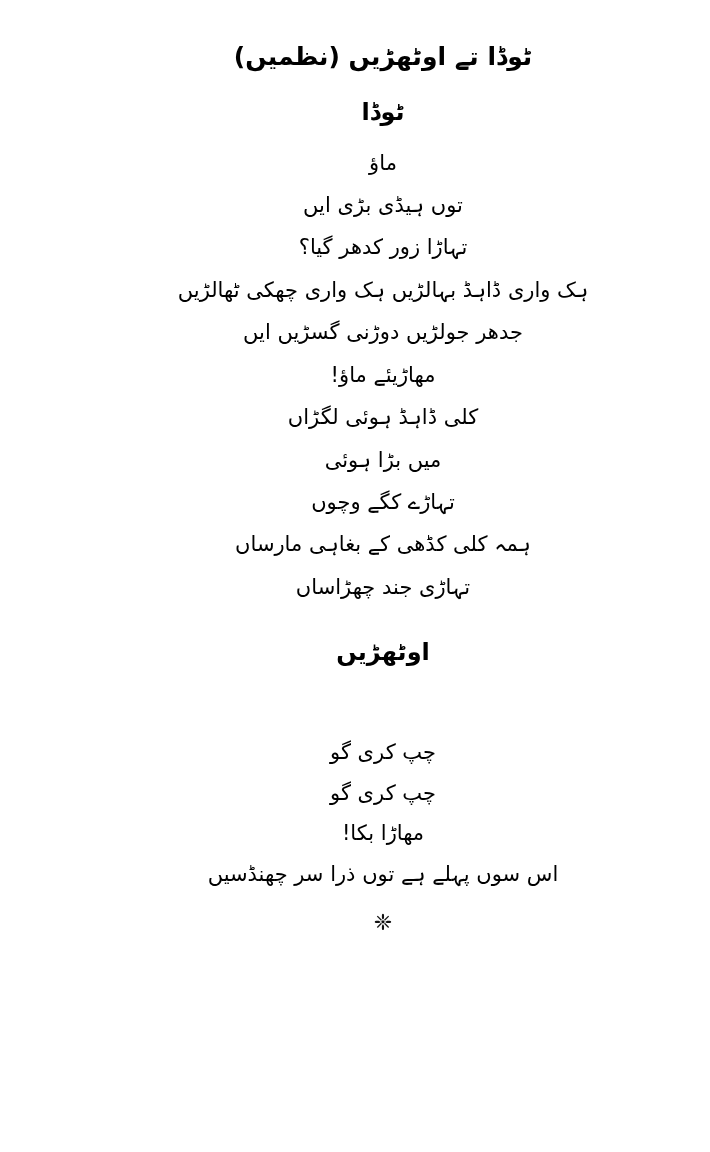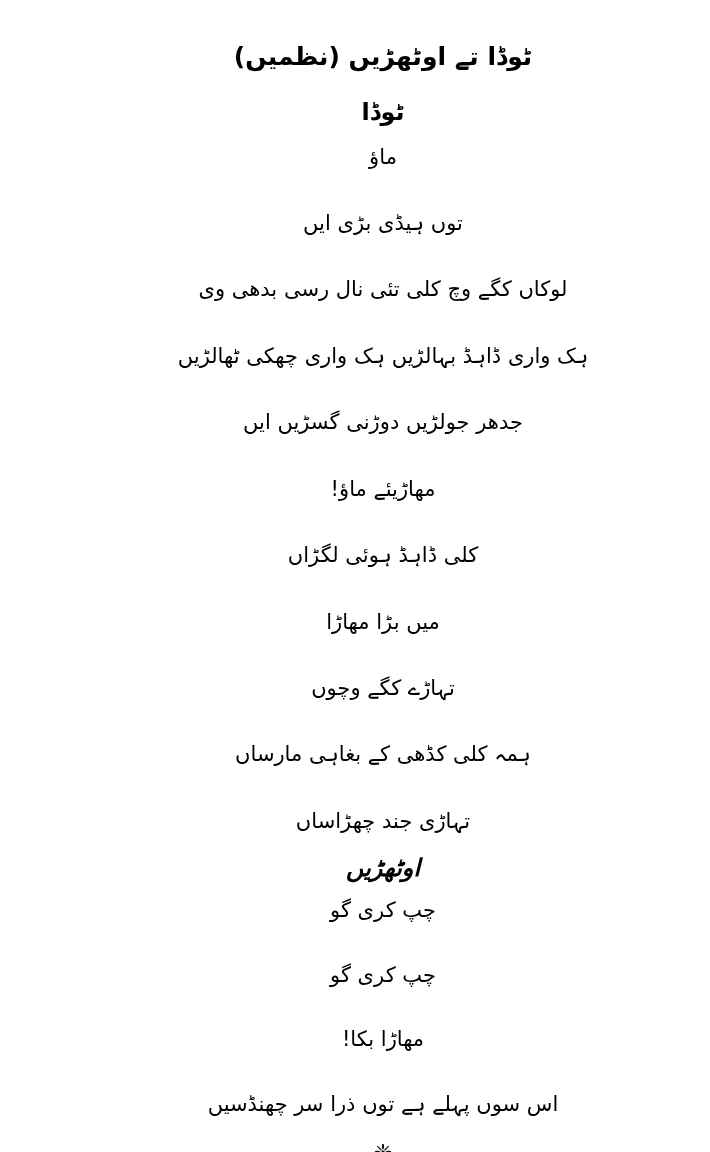--- a/index.html
+++ b/index.html
@@ -30,34 +30,32 @@
     letter-spacing: 0.5px;
     margin-top: 10px;
     margin-bottom: 18px;
     text-align: center;
     line-height: 1.5;
   }
   .section-title {
     font-size: 24px;
     font-weight: 700;
     text-align: center;
-    margin-bottom: 6px;
+    margin-bottom: 12px;
     line-height: 1.5;
   }
   .section-title.second {
-    margin-top: 8px;
+    margin-top: 26px;
     margin-bottom: 4px;
-    font-style: italic;
   }
   .verse-block {
     width: 100%;
     display: flex;
     flex-direction: column;
     align-items: center;
-    gap: 24px;
   }
   .line {
     font-size: 21px;
     line-height: 1.45;
     text-align: center;
     margin: 6px 0;
     white-space: nowrap;
   }
   .line.small-gap {
     margin: 5px 0;
@@ -78,26 +76,26 @@
 
 <div class="page">
 
   <div class="poem-title">ٹوڈا تے اوٹھڑیں (نظمیں)</div>
 
   <div class="section-title">ٹوڈا</div>
 
   <div class="verse-block">
     <div class="line">ماؤ</div>
     <div class="line">توں ہیڈی بڑی ایں</div>
-    <div class="line">لوکاں کگے وچ کلی تئی نال رسی بدھی وی</div>
+    <div class="line">تہاڑا زور کدھر گیا؟</div>
     <div class="line">ہک واری ڈاہڈ بہالڑیں ہک واری چھکی ٹھالڑیں</div>
     <div class="line">جدھر جولڑیں دوڑنی گسڑیں ایں</div>
     <div class="line">مھاڑیئے ماؤ!</div>
     <div class="line">کلی ڈاہڈ ہوئی لگڑاں</div>
-    <div class="line">میں بڑا مھاڑا</div>
+    <div class="line">میں بڑا ہوئی</div>
     <div class="line">تہاڑے کگے وچوں</div>
     <div class="line">ہمہ کلی کڈھی کے بغاہی مارساں</div>
     <div class="line">تہاڑی جند چھڑاساں</div>
   </div>
 
   <div class="section-title second">اوٹھڑیں</div>
 
   <div class="spacer-lg"></div>
 
   <div class="verse-block">

